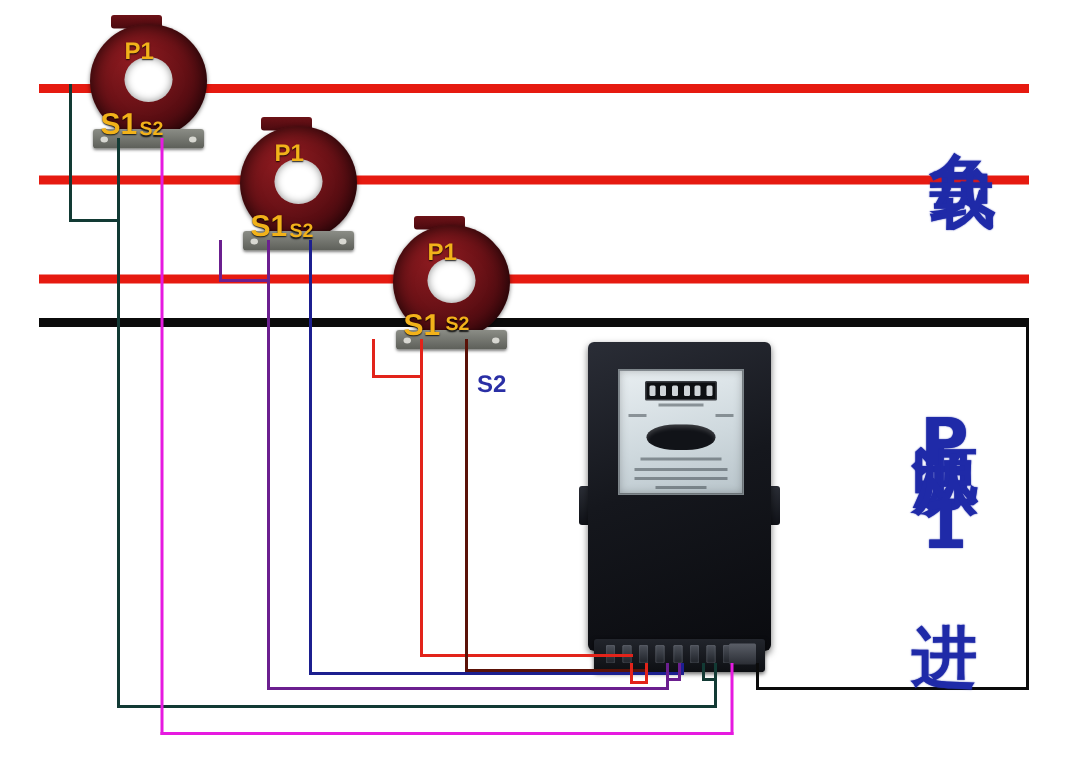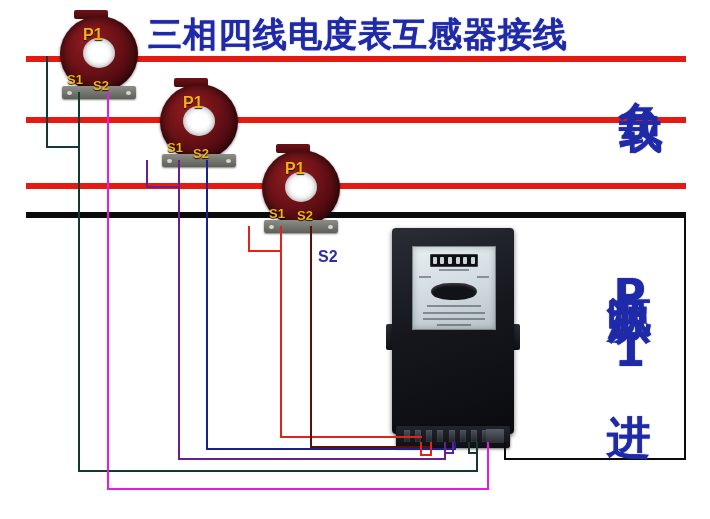--- a/index.html
+++ b/index.html
@@ -81,21 +81,21 @@
 
   .lbl{
     position:absolute;
     color:#f2b21a;
     font-weight:bold;
     font-family:"Liberation Sans", sans-serif;
     text-shadow:0 1px 1px rgba(0,0,0,.85);
     white-space:nowrap;
   }
   .lbl.p1{font-size:16px;}
-  .lbl.s-big{font-size:13px;text-align:center;}
+  .lbl.s-big{font-size:20px;text-align:center;}
   .lbl.s-small{font-size:13px;}
 
   .s2note{
     position:absolute;
     color:#2a2fa5;
     font-size:16px;
     font-weight:bold;
     font-family:"Liberation Sans", sans-serif;
     white-space:nowrap;
   }
@@ -158,21 +158,20 @@
   
   .w{position:absolute;}
   .wh{height:2px;}
   .wv{width:2px;}
 </style>
 </head>
 <body>
 
 <div id="stage">
 
-  <div class="title">三相四线电度表互感器接线</div>
 
   <div class="bus red" style="left:26px;top:56px;width:660px;"></div>
   <div class="bus red" style="left:26px;top:117px;width:660px;"></div>
   <div class="bus red" style="left:26px;top:183px;width:660px;"></div>
   <div class="bus black" style="left:26px;top:212px;width:660px;"></div>
 
   <div class="ct" id="ct-1" style="left:52px;top:10px;width:94px;height:94px;">
     <div class="lug" style="left:22px;top:0px;width:34px;height:9px;"></div>
     <div class="core" style="left:8px;top:6px;width:78px;height:76px;"></div>
     <div class="hole" style="left:31px;top:28px;width:32px;height:30px;"></div>

